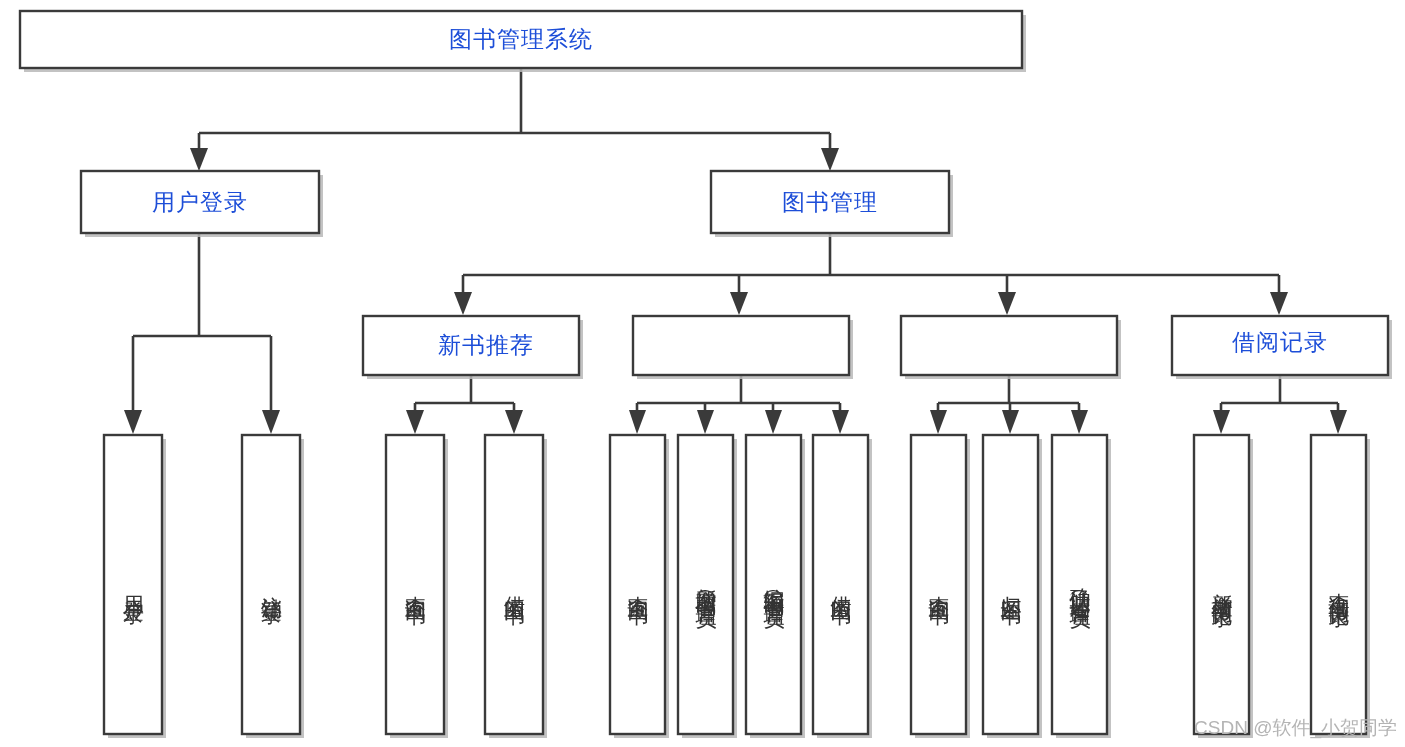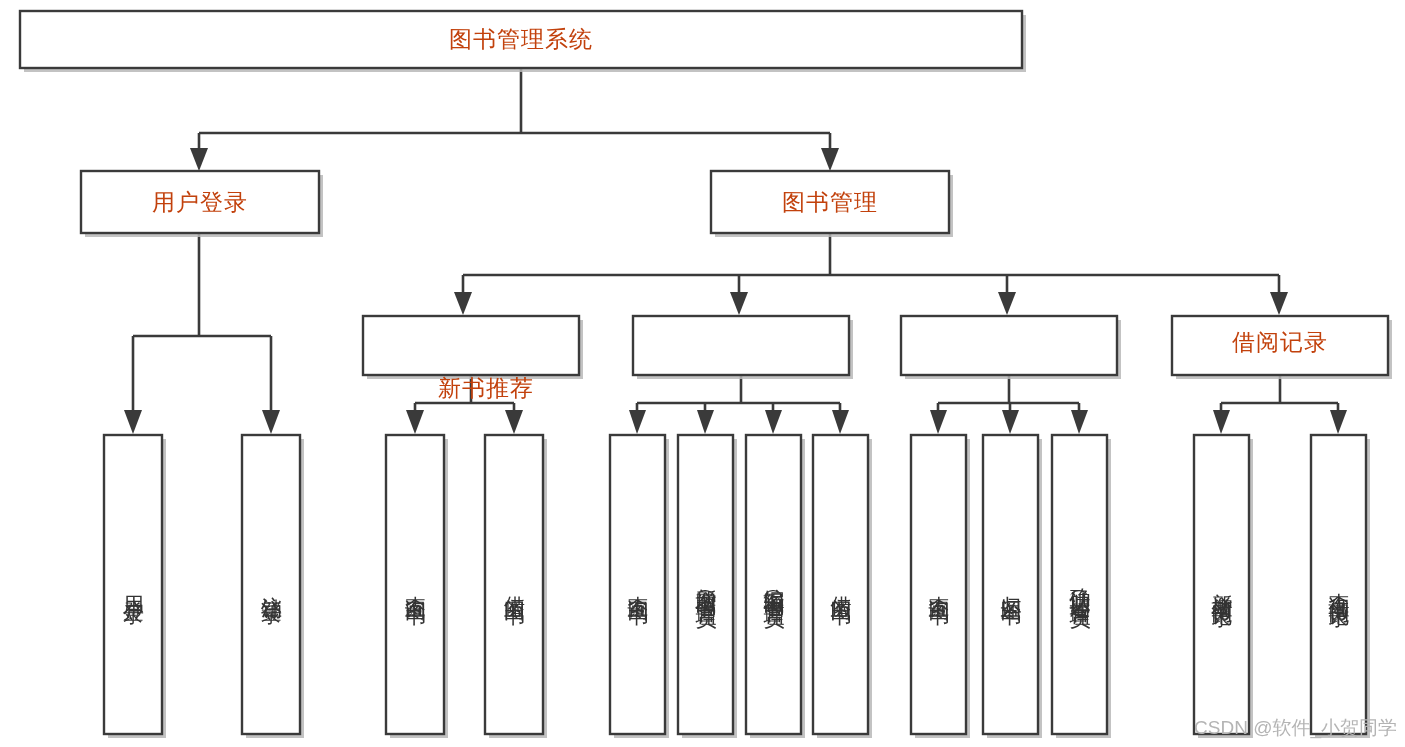--- a/index.html
+++ b/index.html
@@ -74,21 +74,21 @@
   .hlabel-wrap {
     position: absolute;
     display: flex;
     align-items: center;
     justify-content: center;
     pointer-events: none;
   }
   .hlabel-text {
     font-family: Liberation Sans, sans-serif;
     font-size: 23px;
-    color: #c2410c;
+    color: #1d4ed8;
     white-space: nowrap;
     letter-spacing: 1px;
   }
 </style>
 </head>
 <body>
 
 <div id="diagram-root">
 
   <svg id="flow-svg" viewBox="0 0 1405 747">
@@ -227,21 +227,21 @@
   </div>
 
   <div class="hlabel-wrap" style="left:81px; top:171px; width:238px; height:62px;">
     <span class="hlabel-text">用户登录</span>
   </div>
 
   <div class="hlabel-wrap" style="left:711px; top:171px; width:238px; height:62px;border-radius:18px;">
     <span class="hlabel-text">图书管理</span>
   </div>
 
-  <div class="hlabel-wrap" style="left:363px; top:316px; width:246px; height:59px;margin-top:43px;">
+  <div class="hlabel-wrap" style="left:363px; top:316px; width:246px; height:59px;">
     <span class="hlabel-text">新书推荐</span>
   </div>
 
 
 
   <div class="hlabel-wrap" style="left:1172px; top:316px; width:216px; height:52px;">
     <span class="hlabel-text">借阅记录</span>
   </div>
 
   <div class="vlabel-wrap" style="left: 104px; top: 435px; width: 58px; height: 299px; align-items: center;">

